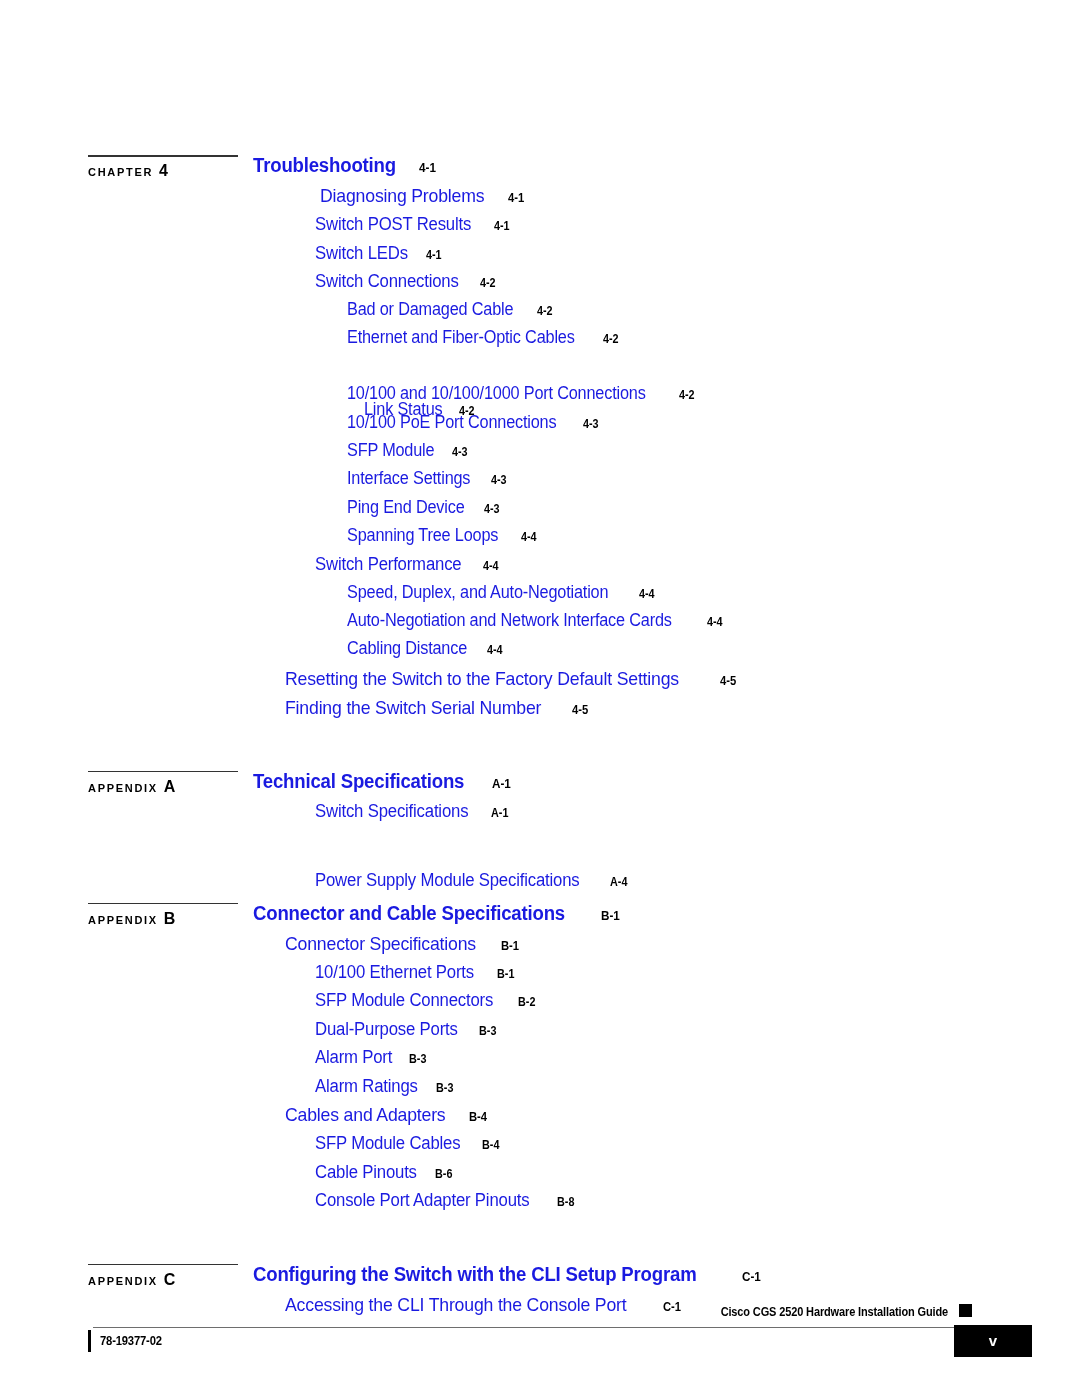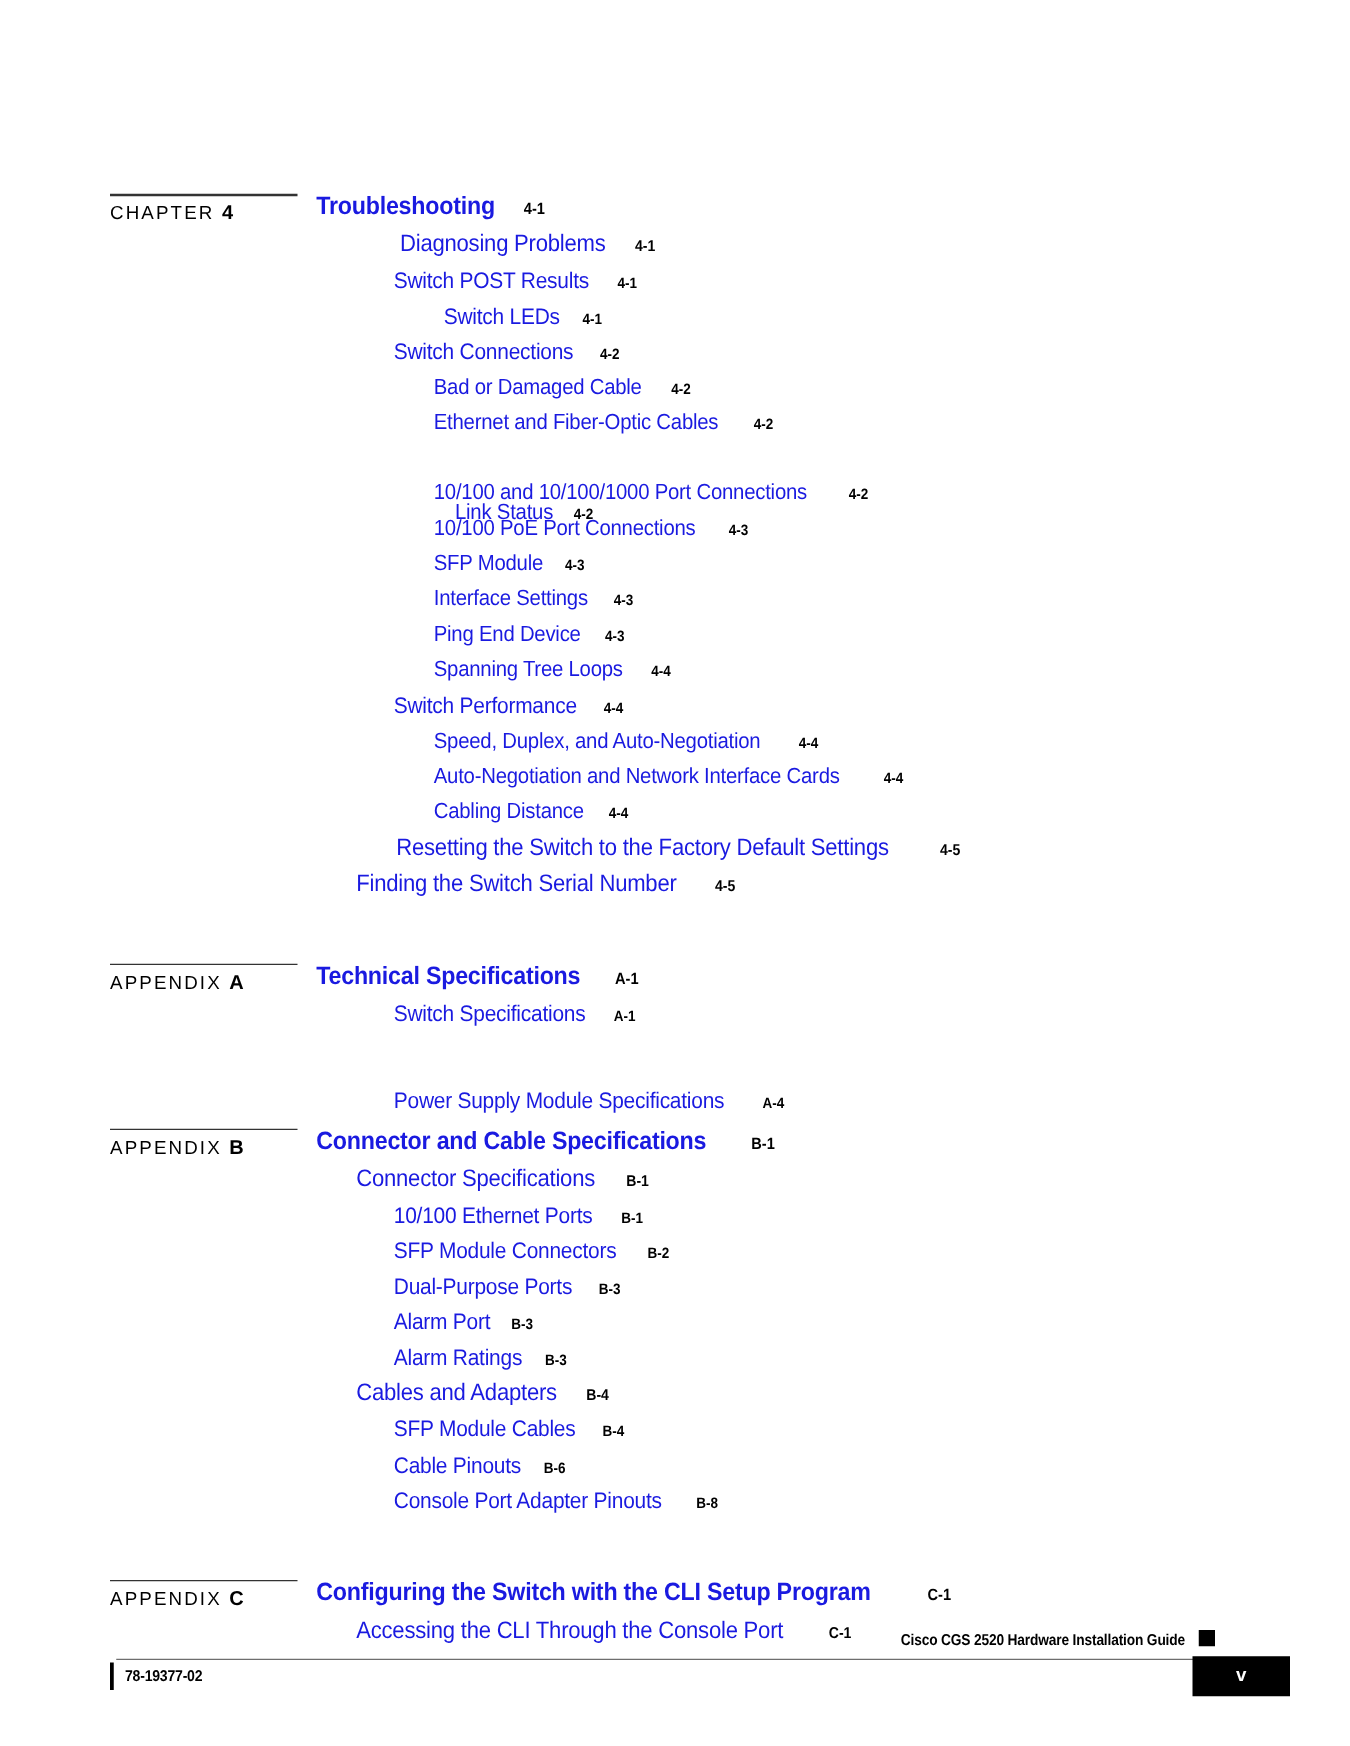--- a/index.html
+++ b/index.html
@@ -86,22 +86,22 @@
     width: 150px; height: 1.5px;
     background: #333;
   }
   .marker-text {
     position: absolute;
     left: 0; top: 7px;
     white-space: nowrap;
     color: #000;
   }
   .marker-word {
-    font-size: 15px;
-    font-weight: normal;
+    font-size: 11px;
+    font-weight: bold;
     letter-spacing: 1.7px;
     vertical-align: baseline;
   }
   .marker-num {
     font-size: 16px;
     font-weight: bold;
     letter-spacing: 0;
     margin-left: 6px;
     vertical-align: baseline;
   }
@@ -215,36 +215,36 @@
   <div class="toc" id="toc-root">
       <div class="group" style="top: 155px; height: 571.6px;">
         <div class="marker">
           <div class="marker-rule"></div>
           <div class="marker-text"><span class="marker-word">CHAPTER</span><span class="marker-num">4</span></div>
         </div>
         <div class="entries">
           <div class="entry lvl0" style="left: 253px; top: 0px;"><span class="etitle">Troubleshooting</span><span class="epage">4-1</span></div>
           <div class="entry lvl1" style="left: 275px; top: 31px; margin-left: 45px;"><span class="etitle">Diagnosing Problems</span><span class="epage">4-1</span></div>
           <div class="entry lvl2" style="left: 315px; top: 60px;"><span class="etitle">Switch POST Results</span><span class="epage">4-1</span></div>
-          <div class="entry lvl2" style="left: 315px; top: 88.5px; margin-left: 40px;"><span class="etitle">Switch LEDs</span><span class="epage">4-1</span></div>
+          <div class="entry lvl2" style="left: 315px; top: 88.5px;"><span class="etitle">Switch LEDs</span><span class="epage">4-1</span></div>
           <div class="entry lvl2" style="left: 315px; top: 117px;"><span class="etitle">Switch Connections</span><span class="epage">4-2</span></div>
           <div class="entry lvl3" style="left: 347px; top: 145.5px;"><span class="etitle">Bad or Damaged Cable</span><span class="epage">4-2</span></div>
           <div class="entry lvl3" style="left: 347px; top: 173.8px;"><span class="etitle">Ethernet and Fiber-Optic Cables</span><span class="epage">4-2</span></div>
           <div class="entry lvl3" style="left: 364px; top: 202.1px; margin-top: 44px;"><span class="etitle">Link Status</span><span class="epage">4-2</span></div>
           <div class="entry lvl3" style="left: 347px; top: 230.4px;"><span class="etitle">10/100 and 10/100/1000 Port Connections</span><span class="epage">4-2</span></div>
           <div class="entry lvl3" style="left: 347px; top: 258.7px;"><span class="etitle">10/100 PoE Port Connections</span><span class="epage">4-3</span></div>
           <div class="entry lvl3" style="left: 347px; top: 287px;"><span class="etitle">SFP Module</span><span class="epage">4-3</span></div>
           <div class="entry lvl3" style="left: 347px; top: 315.3px;"><span class="etitle">Interface Settings</span><span class="epage">4-3</span></div>
           <div class="entry lvl3" style="left: 347px; top: 343.6px;"><span class="etitle">Ping End Device</span><span class="epage">4-3</span></div>
           <div class="entry lvl3" style="left: 347px; top: 371.9px;"><span class="etitle">Spanning Tree Loops</span><span class="epage">4-4</span></div>
           <div class="entry lvl2" style="left: 315px; top: 400.2px;"><span class="etitle">Switch Performance</span><span class="epage">4-4</span></div>
           <div class="entry lvl3" style="left: 347px; top: 428.7px;"><span class="etitle">Speed, Duplex, and Auto-Negotiation</span><span class="epage">4-4</span></div>
           <div class="entry lvl3" style="left: 347px; top: 457px;"><span class="etitle">Auto-Negotiation and Network Interface Cards</span><span class="epage">4-4</span></div>
           <div class="entry lvl3" style="left: 347px; top: 485.3px;"><span class="etitle">Cabling Distance</span><span class="epage">4-4</span></div>
-          <div class="entry lvl1" style="left: 285px; top: 513.6px; margin-left: 32px;"><span class="etitle">Resetting the Switch to the Factory Default Settings</span><span class="epage">4-5</span></div>
+          <div class="entry lvl1" style="left: 285px; top: 513.6px;"><span class="etitle">Resetting the Switch to the Factory Default Settings</span><span class="epage">4-5</span></div>
           <div class="entry lvl1" style="left: 285px; top: 542.6px;"><span class="etitle">Finding the Switch Serial Number</span><span class="epage">4-5</span></div>
         </div>
       </div>
       <div class="group" style="top: 770.6px; height: 88px;">
         <div class="marker">
           <div class="marker-rule"></div>
           <div class="marker-text"><span class="marker-word">APPENDIX</span><span class="marker-num">A</span></div>
         </div>
         <div class="entries">
           <div class="entry lvl0" style="left: 253px; top: 0px;"><span class="etitle">Technical Specifications</span><span class="epage">A-1</span></div>

